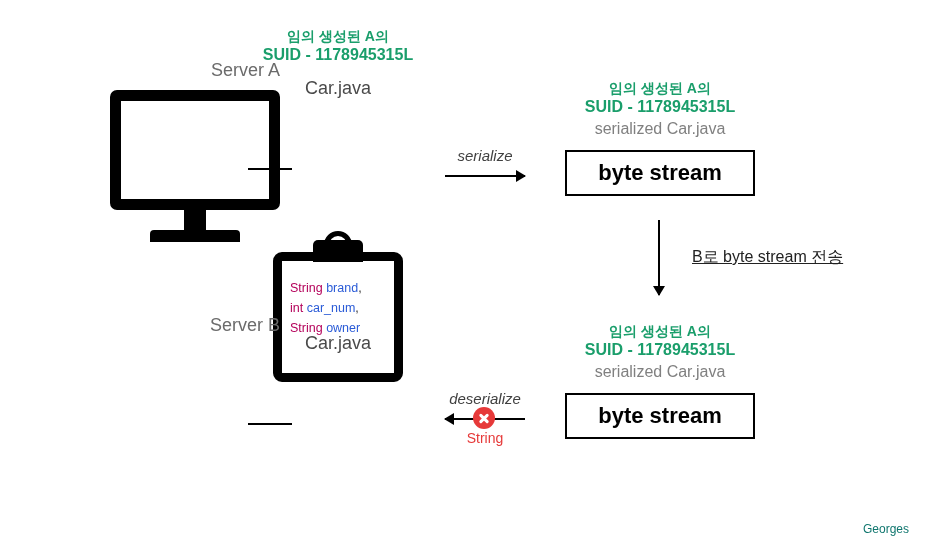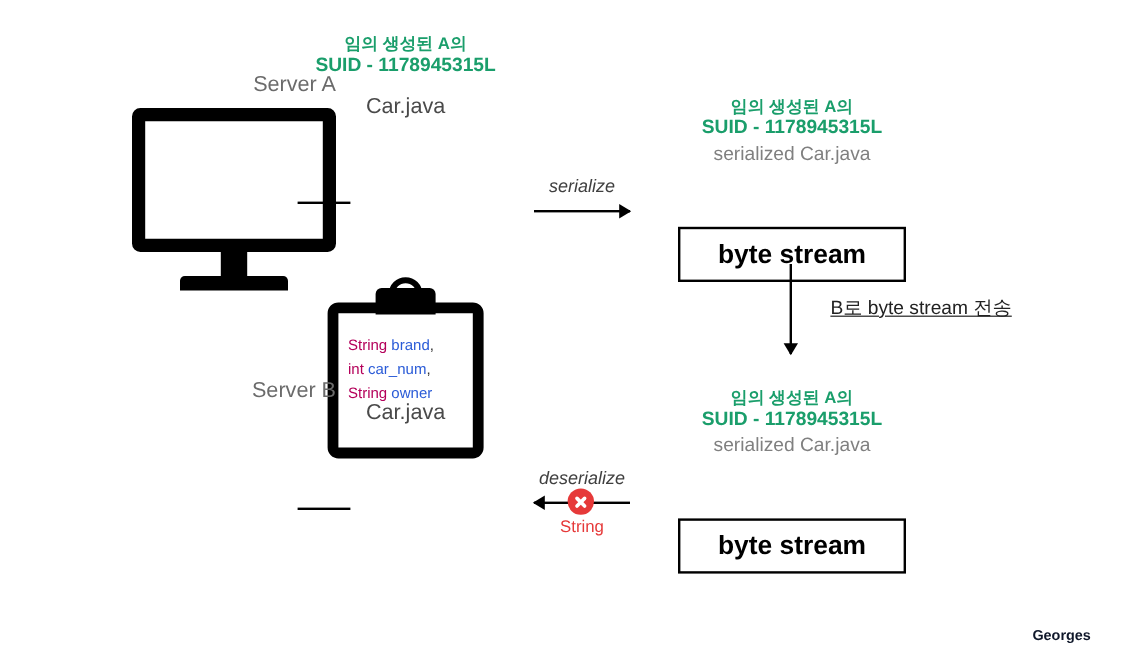--- a/index.html
+++ b/index.html
@@ -20,32 +20,31 @@
   .suid-block { text-align: center; }
   .suid-line1 { font-size: 14px; font-weight: 600; }
   .suid-line2 { font-size: 16px; font-weight: 700; }
   .green { color: #1a9e6b; }
   .blue { color: #0066cc; }
   .car-label { font-size: 18px; color: #4a4a4a; text-align: center; margin-top: 12px; }
   .serialized-label { font-size: 16px; color: #808080; text-align: center; }
   .action-label { font-size: 15px; font-style: italic; color: #404040; text-align: center; }
   .error-label { font-size: 14px; color: #e63939; text-align: center; }
   .transfer-label { font-size: 16px; color: #222; }
-  .author { font-size: 12px; color: #0f172a; font-weight: bold; }
+  .author { font-size: 12px; color: #0f766e; }
   .byte-box {
     border: 2px solid #000;
     background: #fff;
     width: 190px;
     height: 46px;
     display: flex;
     align-items: center;
     justify-content: center;
     font-size: 22px;
     font-weight: 700;
-    margin-top: 39px;
   }
   
   .clipboard {
     width: 130px;
     position: relative;
   }
   .clipboard .clip {
     width: 50px;
     height: 22px;
     background: #000;

